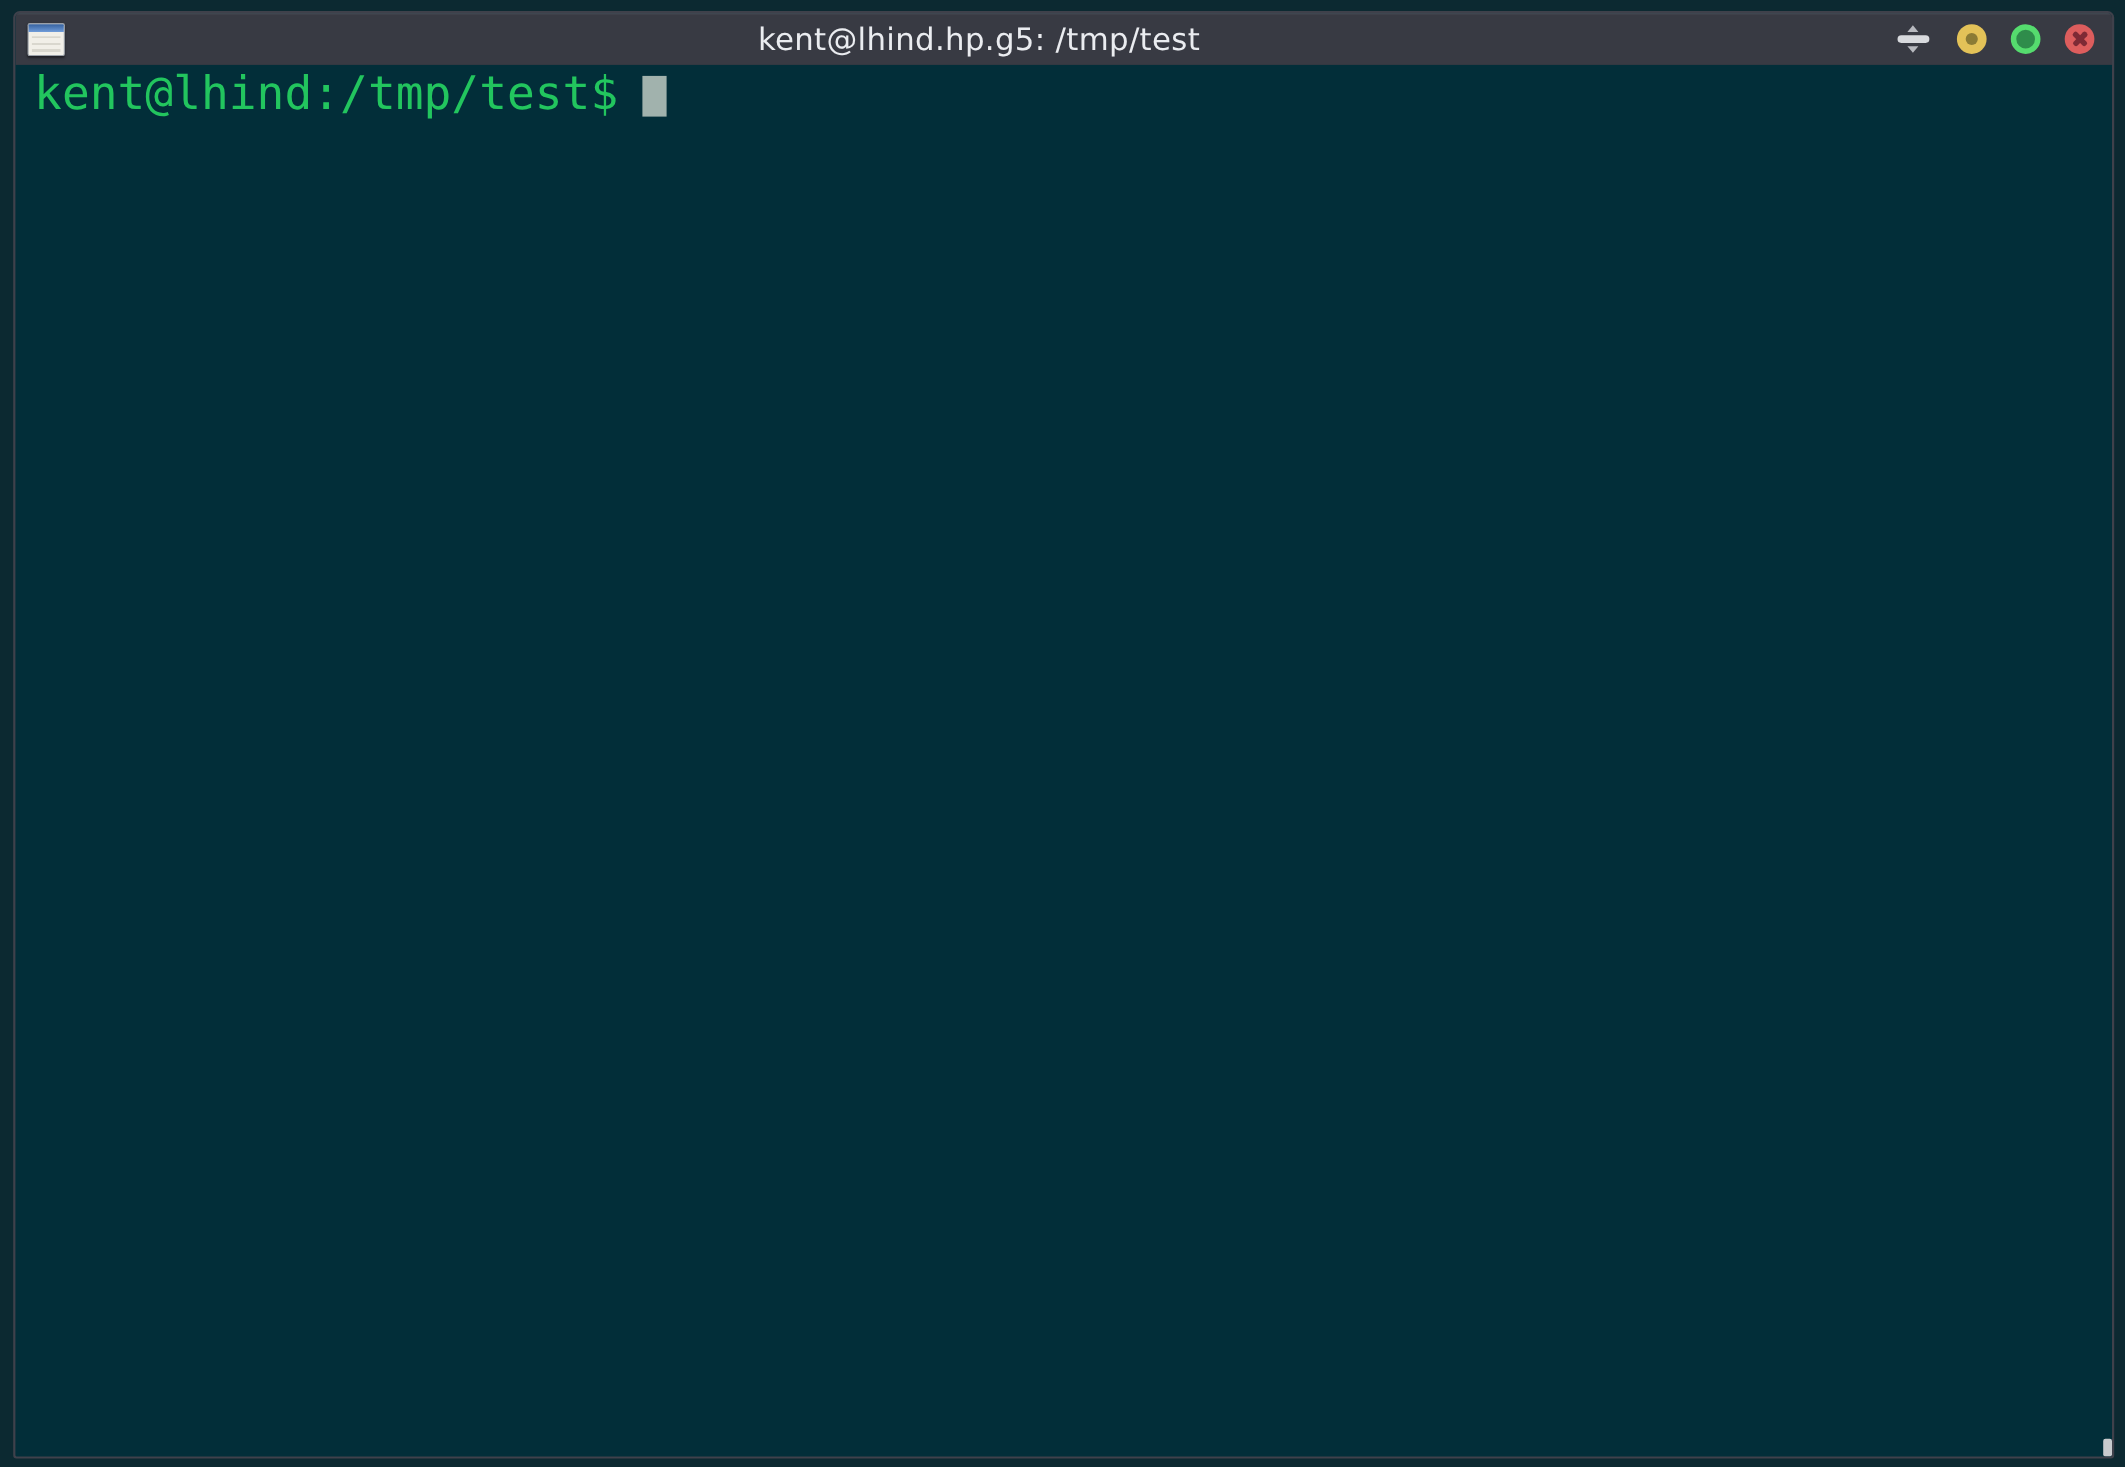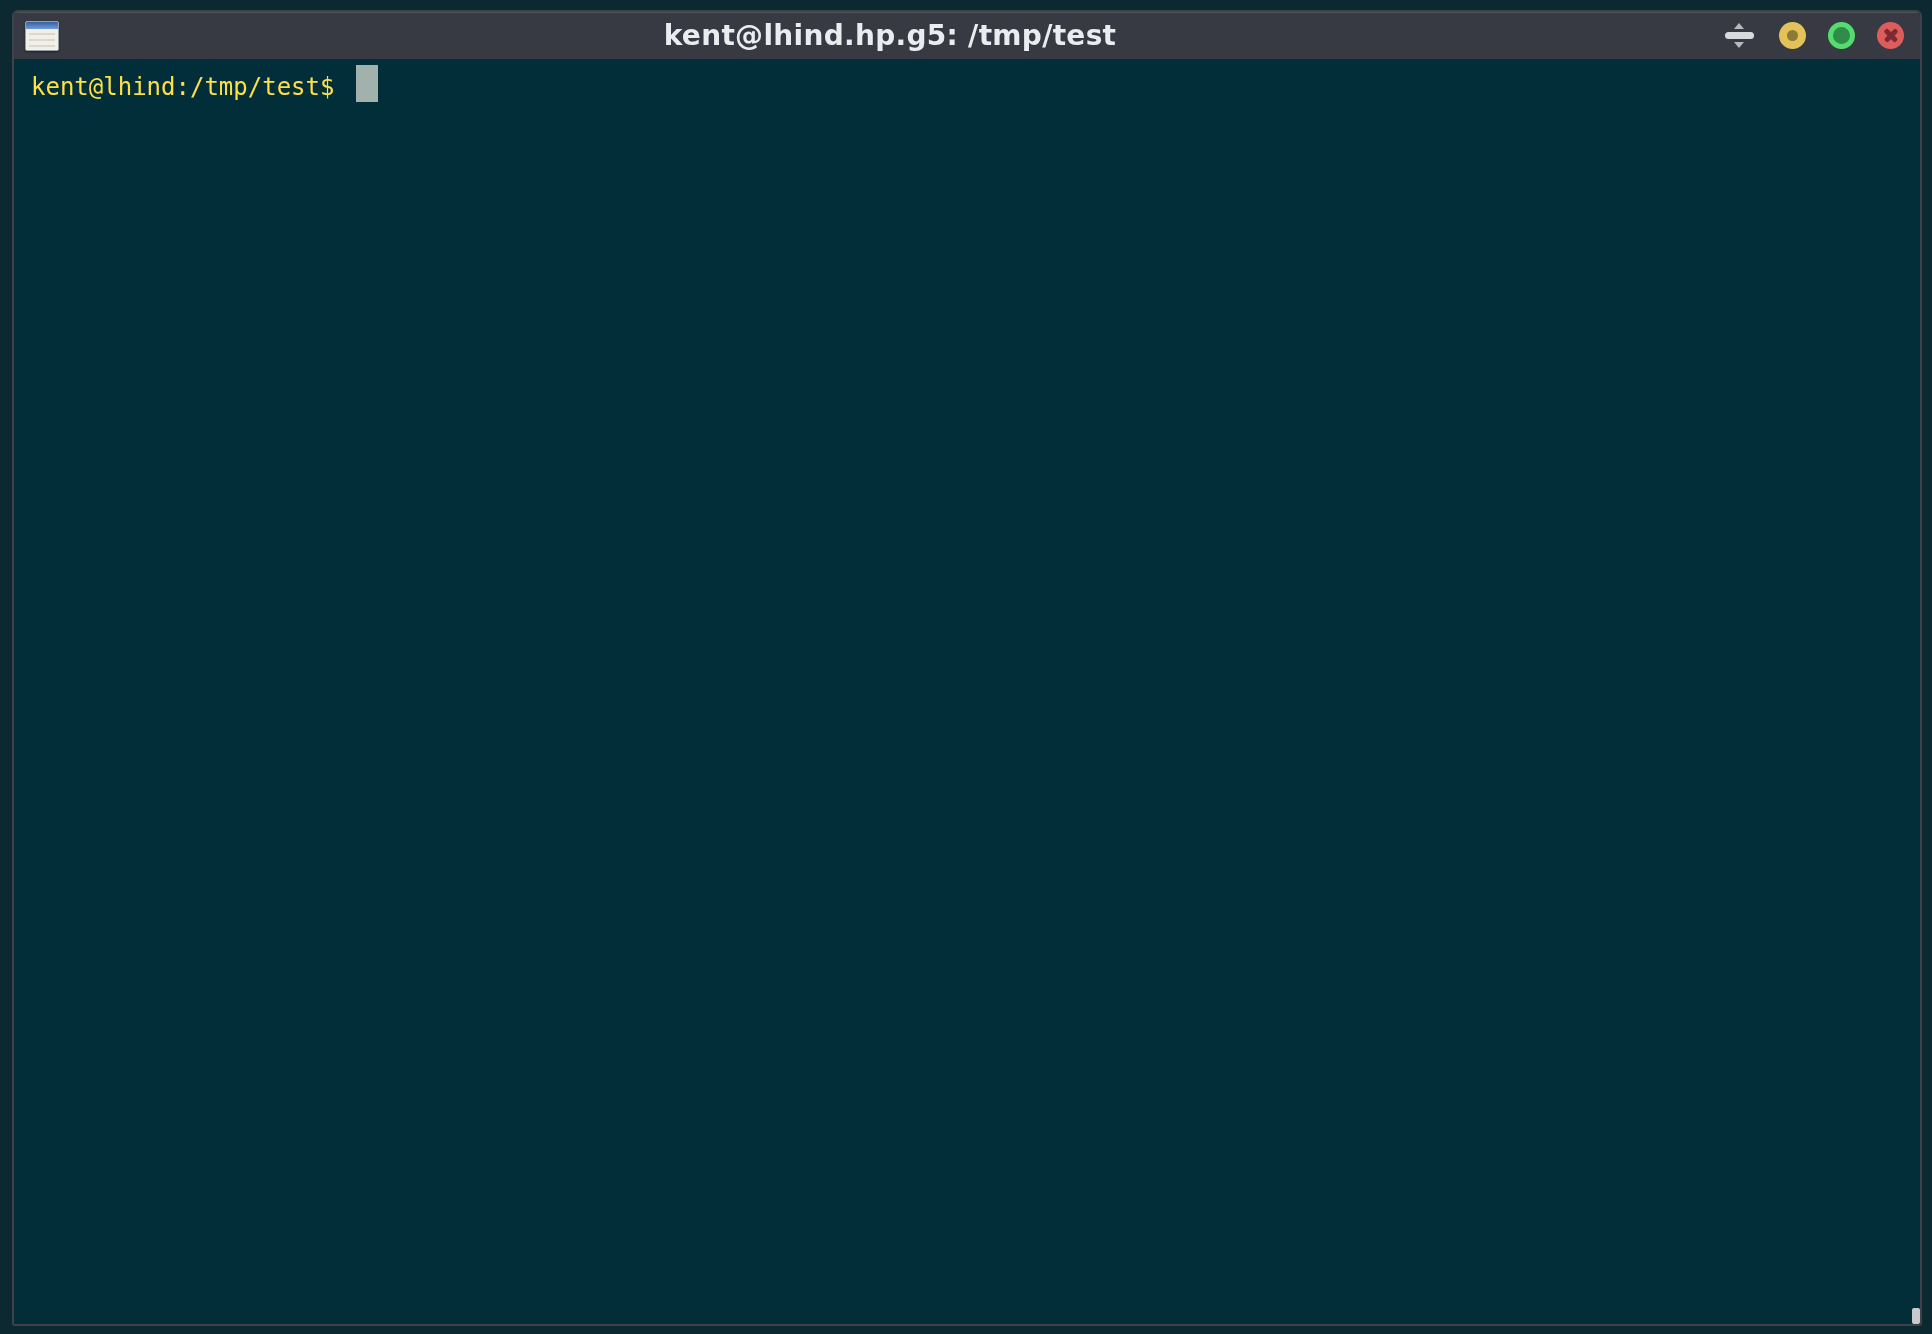--- a/index.html
+++ b/index.html
@@ -47,21 +47,21 @@
   }
   .app-icon::after {           
     content:''; position:absolute; left:3px; right:3px; top:11px; height:15px;
     background:repeating-linear-gradient(#d9d7ce 0 2px, transparent 2px 6px);
   }
   .win-title {
     flex:1;
     text-align:center;
     color:#eaecf0;
     font-size:28px;
-    font-weight:bold;
+    font-weight:normal;
     letter-spacing:.3px;
     white-space:nowrap;
     overflow:hidden;
   }
 
   .controls { display:flex; align-items:center; gap:22px; flex:none; }
   .ctl-btn { border:none; cursor:pointer; background:transparent; padding:0; display:flex; align-items:center; justify-content:center; }
 
   
   .shade-wrap { flex-direction:column; width:36px; height:36px; }
@@ -85,23 +85,23 @@
   }
   .btn-close::before { transform:rotate(45deg); }
   .btn-close::after  { transform:rotate(-45deg); }
 
   
   .terminal {
     flex:1;
     position:relative;
     padding:6px 0 0 17px;
     font-family:"DejaVu Sans Mono", monospace;
-    font-size:24px;
+    font-size:42px;
     line-height:39px;
-    color:#fde047;
+    color:#22c55e;
     cursor:text;
   }
   .prompt-line { white-space:pre; }
   .cursor {
     display:inline-block;
     width:22px; height:37px;
     margin-left:22px;             
     background:#a1b2ad;
     vertical-align:-7px;
   }

